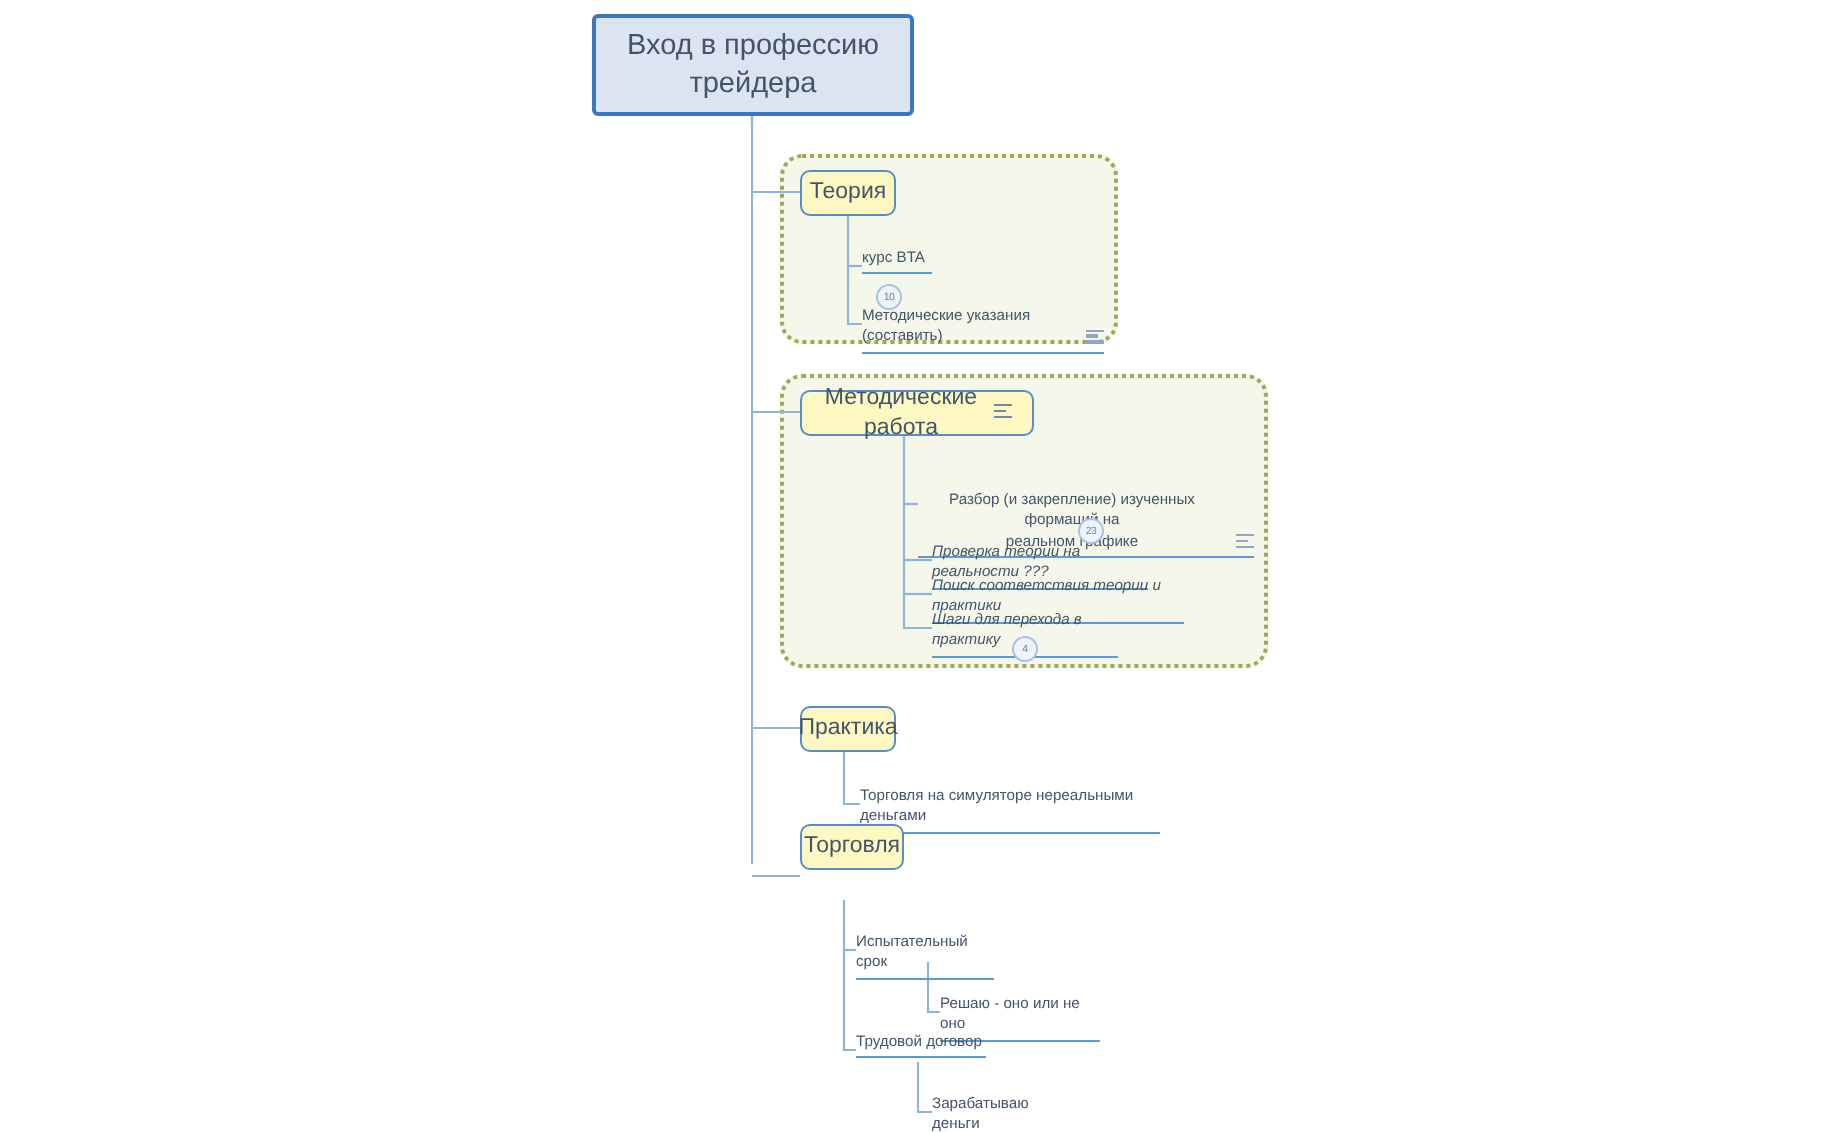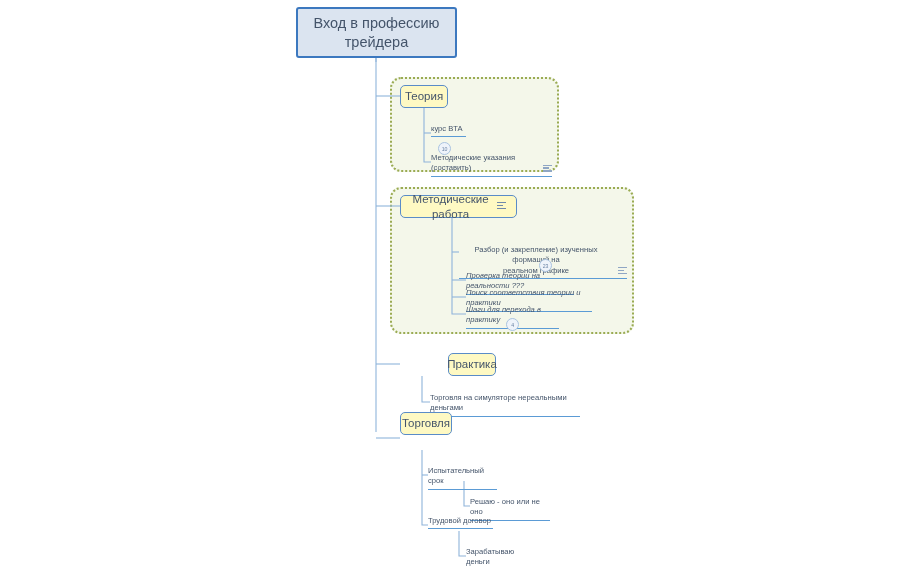--- a/index.html
+++ b/index.html
@@ -61,21 +61,21 @@
     background: #fef9c3;
     border: 1px solid #5a8cc8;
     font-size: 11.5px;
     height: 23px;
     padding: 0 10px;
     gap: 7px;
   }
 
   #node-teoriya   { left: 400px; top: 85px;  width: 48px; }
   #node-lab       { left: 400px; top: 195px; width: 117px; }
-  #node-praktika  { left: 400px; top: 353px; width: 48px; margin-left: 48px; }
+  #node-praktika  { left: 400px; top: 353px; width: 48px; }
   #node-torgovlya { left: 400px; top: 412px; width: 52px; }
 
   
   .group-box {
     position: absolute;
     box-sizing: border-box;
     border: 2px dotted #9aab53;
     border-radius: 11px;
     background: #f4f7ea;
     z-index: 0;

